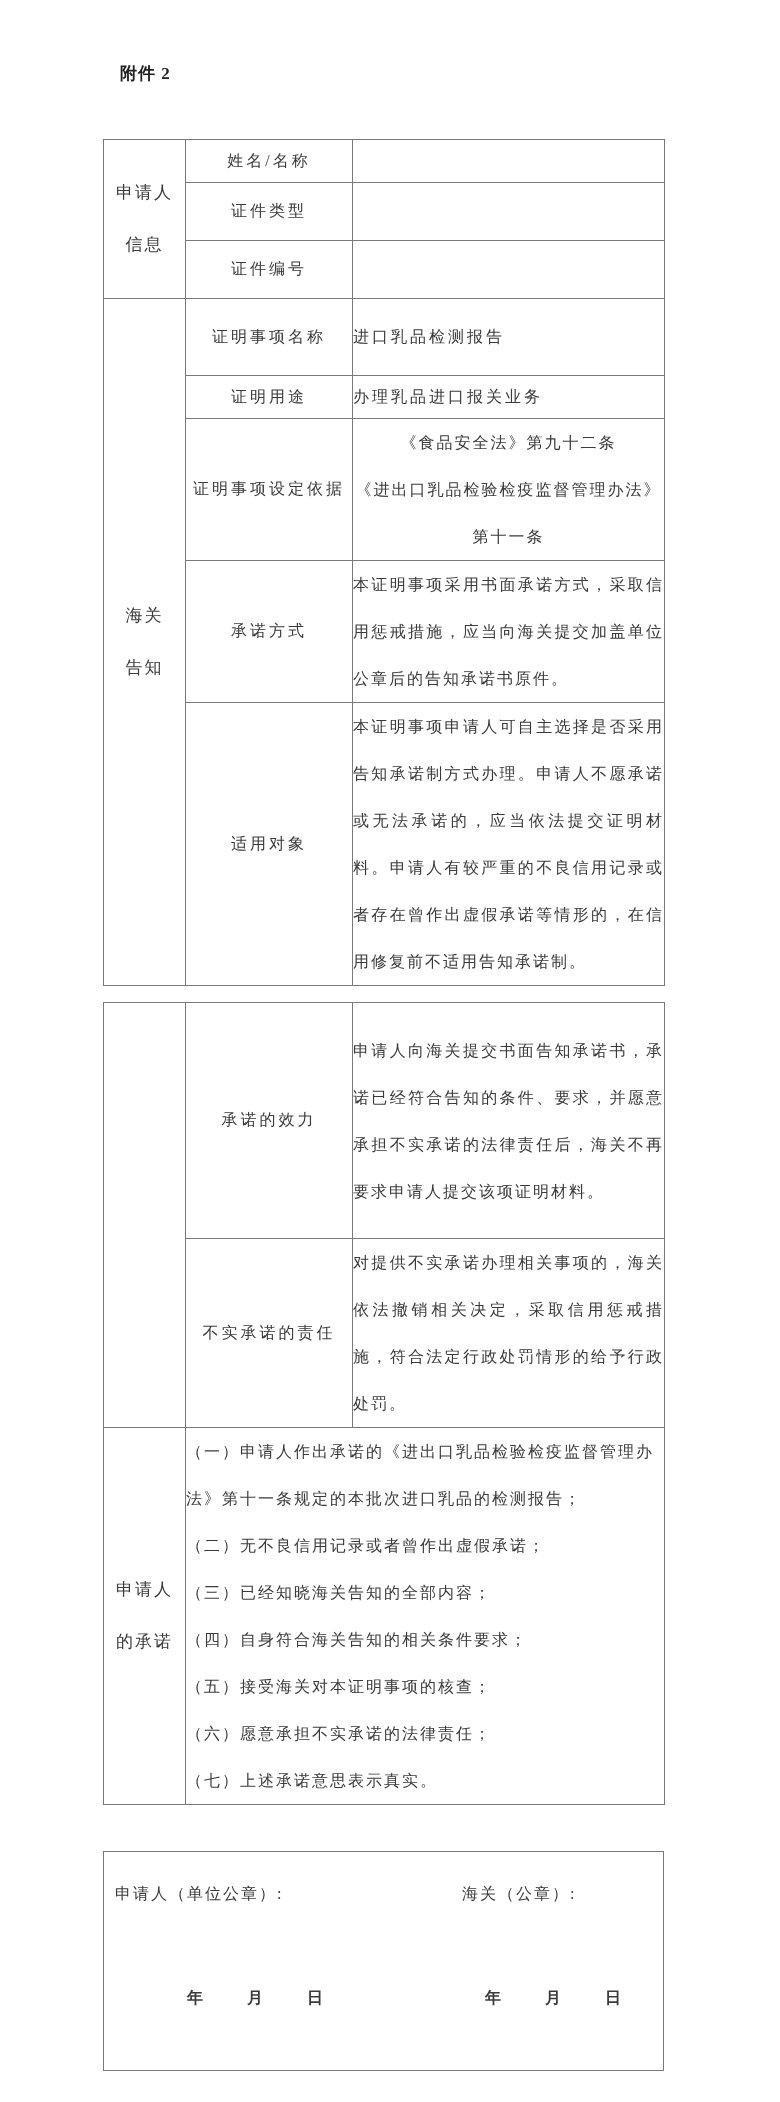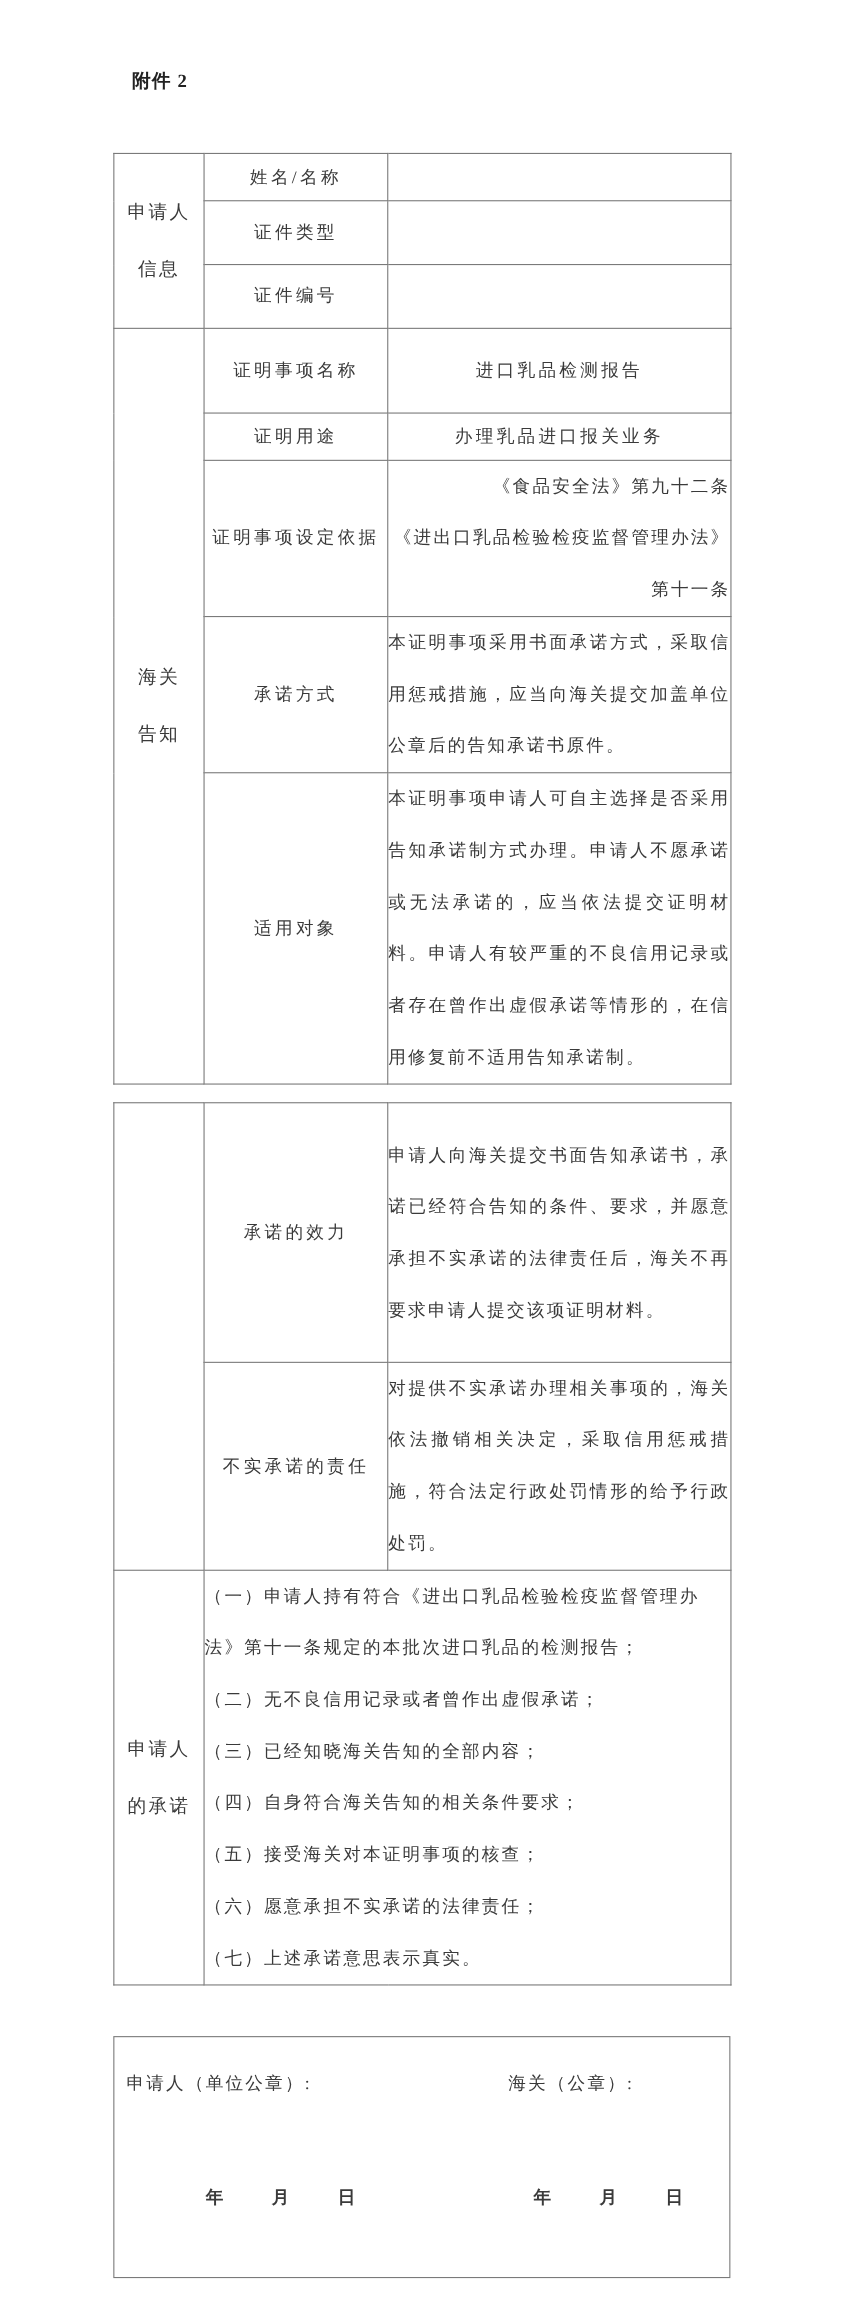--- a/index.html
+++ b/index.html
@@ -24,25 +24,25 @@
     margin-left:103px; width:561px;
   }
   table.doc td { border:1px solid #7a7a7a; vertical-align:middle; padding:0; }
   .t1 { margin-top:54px; }
   .t2 { margin-top:16px; }
 
   td.group { text-align:center; font-size:17px; color:#3a3a3a; }
   .gl { line-height:52px; letter-spacing:2px; }
 
   td.label { text-align:center; font-size:16px; letter-spacing:3px; color:#3a3a3a; }
-  td.value { text-align:center; font-size:16px; letter-spacing:3px; color:#3a3a3a; }
+  td.value { text-align:left; font-size:16px; letter-spacing:3px; color:#3a3a3a; }
 
   td.content { padding:0 10px; font-size:16px; color:#3a3a3a; }
   td.content p { margin:0; line-height:47px; letter-spacing:2px; text-align:justify; }
-  td.content p.ln { text-align:right; }
+  td.content p.ln { text-align:center; }
 
   td.merged { padding:0 10px; font-size:16px; color:#3a3a3a; }
   td.merged p { margin:0; line-height:47px; letter-spacing:2px; text-align:left; }
 
   .sig-box {
     margin-left:103px; margin-top:46px;
     width:559px; height:218px;
     border:1px solid #7a7a7a; position:relative;
     font-size:16px; color:#3a3a3a;
   }
@@ -140,21 +140,21 @@
       <td class="content">
         <p>对提供不实承诺办理相关事项的，海关依法撤销相关决定，采取信用惩戒措施，符合法定行政处罚情形的给予行政处罚。</p>
       </td>
     </tr>
     <tr style="height:376px">
       <td class="group">
         <div class="gl">申请人</div>
         <div class="gl">的承诺</div>
       </td>
       <td class="merged" colspan="2">
-        <p>（一）申请人持有符合《进出口乳品检验检疫监督管理办法》第十一条规定的本批次进口乳品的检测报告；</p>
+        <p>（一）申请人作出承诺的《进出口乳品检验检疫监督管理办法》第十一条规定的本批次进口乳品的检测报告；</p>
         <p>（二）无不良信用记录或者曾作出虚假承诺；</p>
         <p>（三）已经知晓海关告知的全部内容；</p>
         <p>（四）自身符合海关告知的相关条件要求；</p>
         <p>（五）接受海关对本证明事项的核查；</p>
         <p>（六）愿意承担不实承诺的法律责任；</p>
         <p>（七）上述承诺意思表示真实。</p>
       </td>
     </tr>
   </tbody>
     </table>

